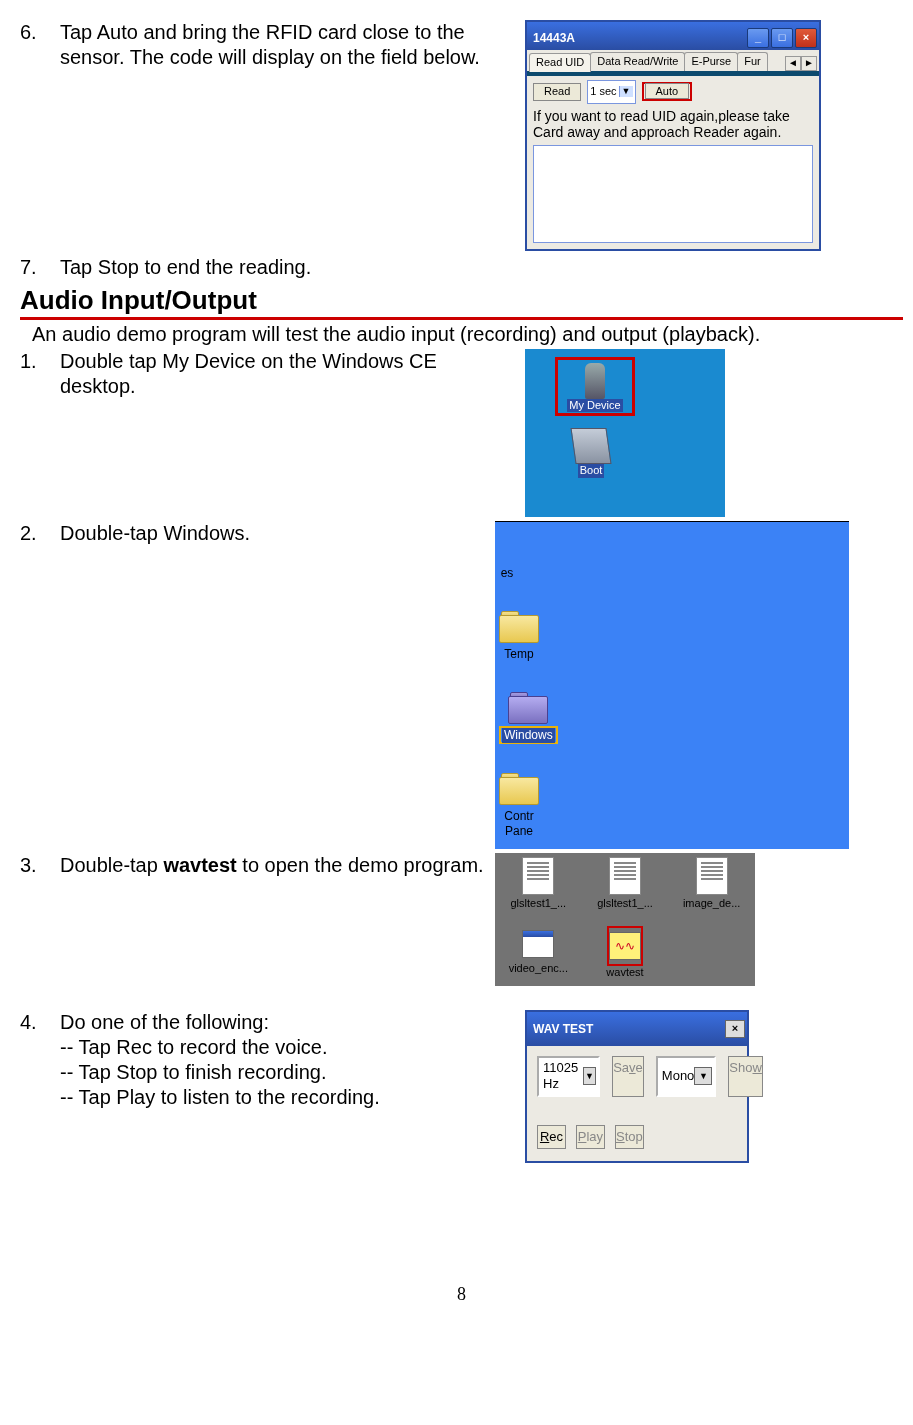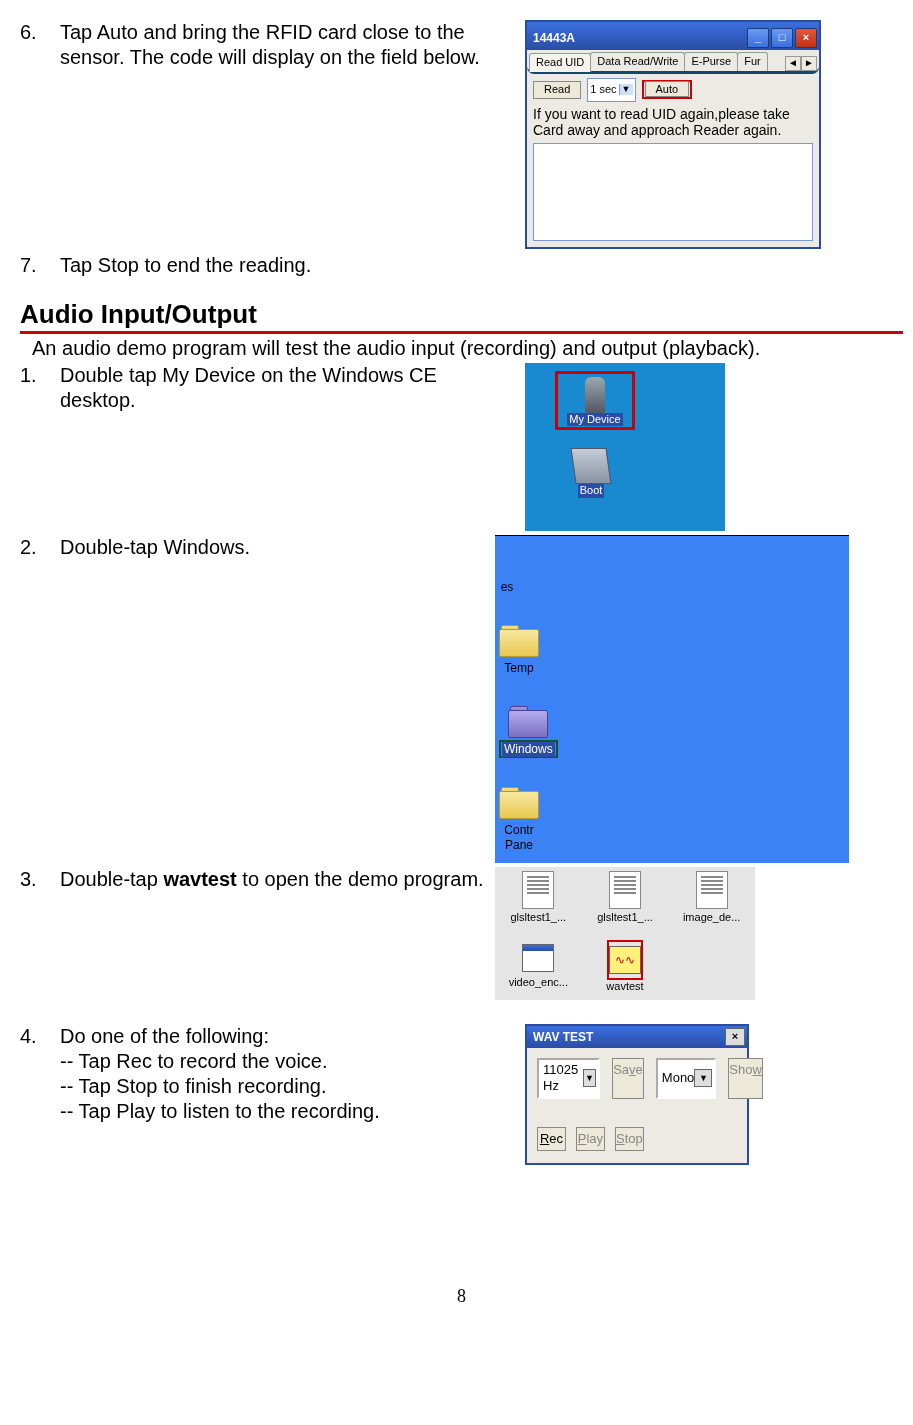--- a/index.html
+++ b/index.html
@@ -24,21 +24,21 @@
     width: 455px;
     flex-shrink: 0;
     padding-right: 10px;
   }
   .step-fig {
     flex-shrink: 0;
   }
   h2 {
     font-size: 26px;
     font-weight: bold;
-    margin: 20px 0 2px 0;
+    margin: 4px 0 2px 0;
     border-bottom: 3px solid #c00;
     padding-bottom: 0px;
   }
   .intro {
     margin: 2px 0 2px 12px;
   }
   .bold { font-weight: bold; }
   .pgnum {
     text-align: center;
     font-family: "Times New Roman", serif;
@@ -66,22 +66,22 @@
   }
   .winbtns { display: flex; gap: 2px; }
   .winbtn {
     width: 20px; height: 18px; border: 1px solid #1a3a7a;
     background: linear-gradient(#6a9af0,#3a6fe0);
     display:flex;align-items:center;justify-content:center;
     color:#fff;font-size:11px;border-radius:2px;
   }
   .winbtn.close { background: linear-gradient(#e05a3a,#c0301a); }
   .tabrow {
-    display:flex; background:#eceae3; border-bottom:3px solid #0c4a6e;
-    font-size:11px; align-items:flex-end; padding:2px 2px 0 2px;border-radius:7px;
+    display:flex; background:#eceae3; border-bottom:5px solid #0c4a6e;
+    font-size:11px; align-items:flex-end; padding:2px 2px 0 2px;
   }
   .tab {
     padding:2px 6px; border:1px solid #999; border-bottom:none;
     background:#eceae3; margin-right:-1px; border-radius:3px 3px 0 0;
     white-space:nowrap;
   }
   .tab.active { background:#f5f3ec; position:relative; top:1px;}
   .tabnav { margin-left:auto; display:flex; gap:0;}
   .tabnav span{ border:1px solid #999; width:14px; text-align:center; font-size:10px; background:#eceae3;}
   .panel { padding:4px 6px 6px 6px; background:#eceae3; }
@@ -94,21 +94,21 @@
   .select { border:1px solid #7a96df; background:#fff; padding:4px 2px; font-size:11px; display:inline-flex;align-items:center;gap:2px;}
   .select .arrow{ background:#cfe0ff;border-left:1px solid #7a96df;padding:0 2px;font-size:9px;}
   .note { font-size:14px; margin-top:4px; line-height:1.2; }
   .bigfield {
     border:1px solid #7a96df; background:#fff; height:96px; margin-top:4px;
   }
 
   
   .fig-desktop {
     width:170px; height:160px; background:#1a8ad0;
-    display:flex; flex-direction:column; gap:12px;
+    display:flex; flex-direction:column; gap:6px;
     padding:8px 0 0 30px; font-family:Tahoma,sans-serif; font-size:11px;
     overflow:hidden;
   }
   .dicon { width:72px; text-align:center; }
   .mydev-frame { border:3px solid #c00; padding:1px;}
   .mydev-shape {
     width:20px;height:36px;margin:2px auto 0 auto;
     background:linear-gradient(#9aa,#556);
     border-radius:6px 6px 2px 2px;
   }
@@ -139,26 +139,26 @@
     background:linear-gradient(#f4e08c,#e0c860);border:1px solid #b59a30;
     border-radius:2px 2px 0 0;
   }
   .folder::after{
     content:"";position:absolute;top:4px;left:0;right:0;bottom:0;
     background:linear-gradient(#f8e8a0,#e8c850);border:1px solid #b59a30;
     border-radius:2px;
   }
   .folder.purple::before{ background:linear-gradient(#a49ce0,#7a70c0); border-color:#4a4090;}
   .folder.purple::after{ background:linear-gradient(#b4acf0,#7a70c0); border-color:#4a4090;}
-  .winredbox{ border:2px solid #14532d; padding:0 1px; }
+  .winredbox{ border:2px solid #eab308; padding:0 1px; }
   .partial { width:16px; }
 
   
   .fig-files {
-    width:260px;background:#e5e5e5;
+    width:260px;background:#737373;
     font-family:Tahoma,sans-serif;font-size:11px;
     display:grid;grid-template-columns:repeat(3,1fr);
     row-gap:16px;padding:4px 0 6px 0;
   }
   .fcol{text-align:center;}
   .doc{
     width:30px;height:36px;margin:0 auto 2px auto;border:1px solid #888;
     background:#fff;position:relative;
   }
   .doc::after{
@@ -179,21 +179,21 @@
     color:#c02; font-size:12px;
   }
   .wavredbox{border:2px solid #c00;display:inline-block;padding:0;}
 
   
   .fig-wav {
     width:220px;border:2px solid #2a4da3;background:#eceae3;
     font-family:Tahoma,sans-serif;font-size:12px;margin-left:30px;
   }
   .wav-title{
-    height:22px;background:linear-gradient(#3a6fe0,#2a4da3);color:#fff;
+    height:34px;background:linear-gradient(#3a6fe0,#2a4da3);color:#fff;
     font-weight:bold;display:flex;align-items:center;justify-content:space-between;
     padding:0 2px 0 6px;
     gap:12px;
   }
   .wavclose{
     width:18px;height:16px;background:#ddd;border:1px solid #666;
     display:flex;align-items:center;justify-content:center;font-size:11px;color:#000;
   }
   .wav-body{padding:10px 10px 12px 10px;display:grid;grid-template-columns:1fr 1fr 1fr 1fr;gap:12px;}
   .combo{

